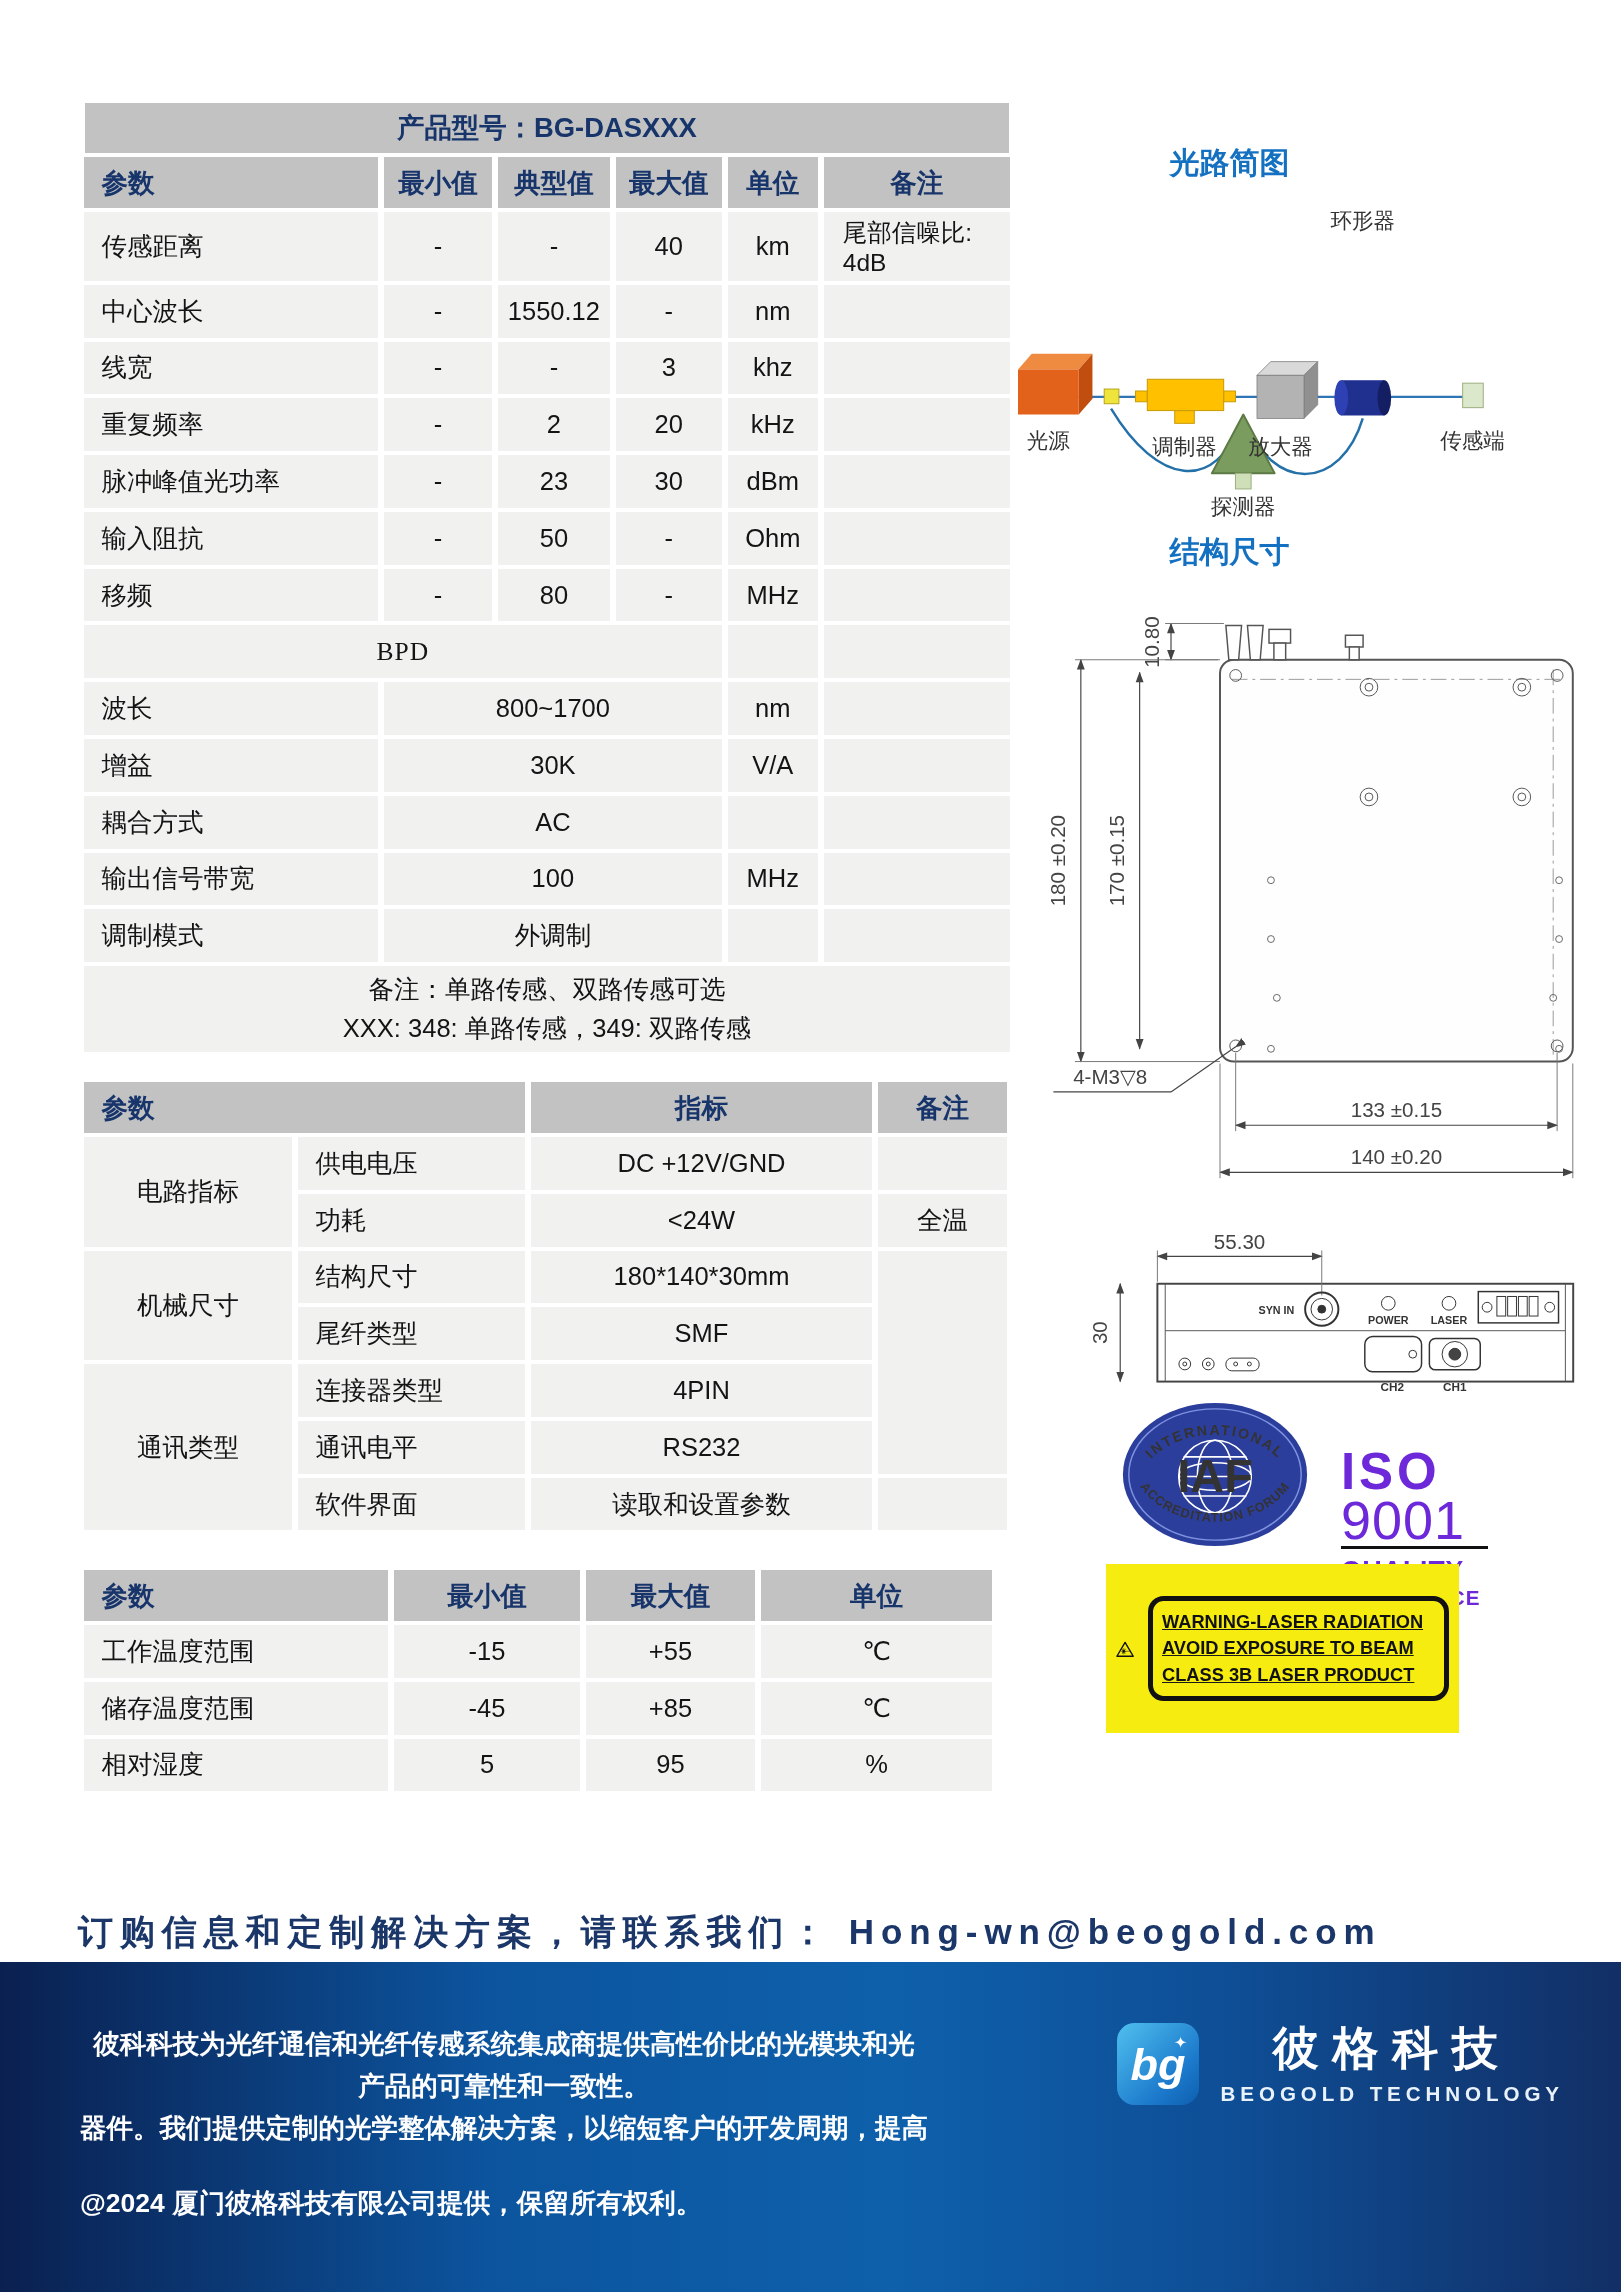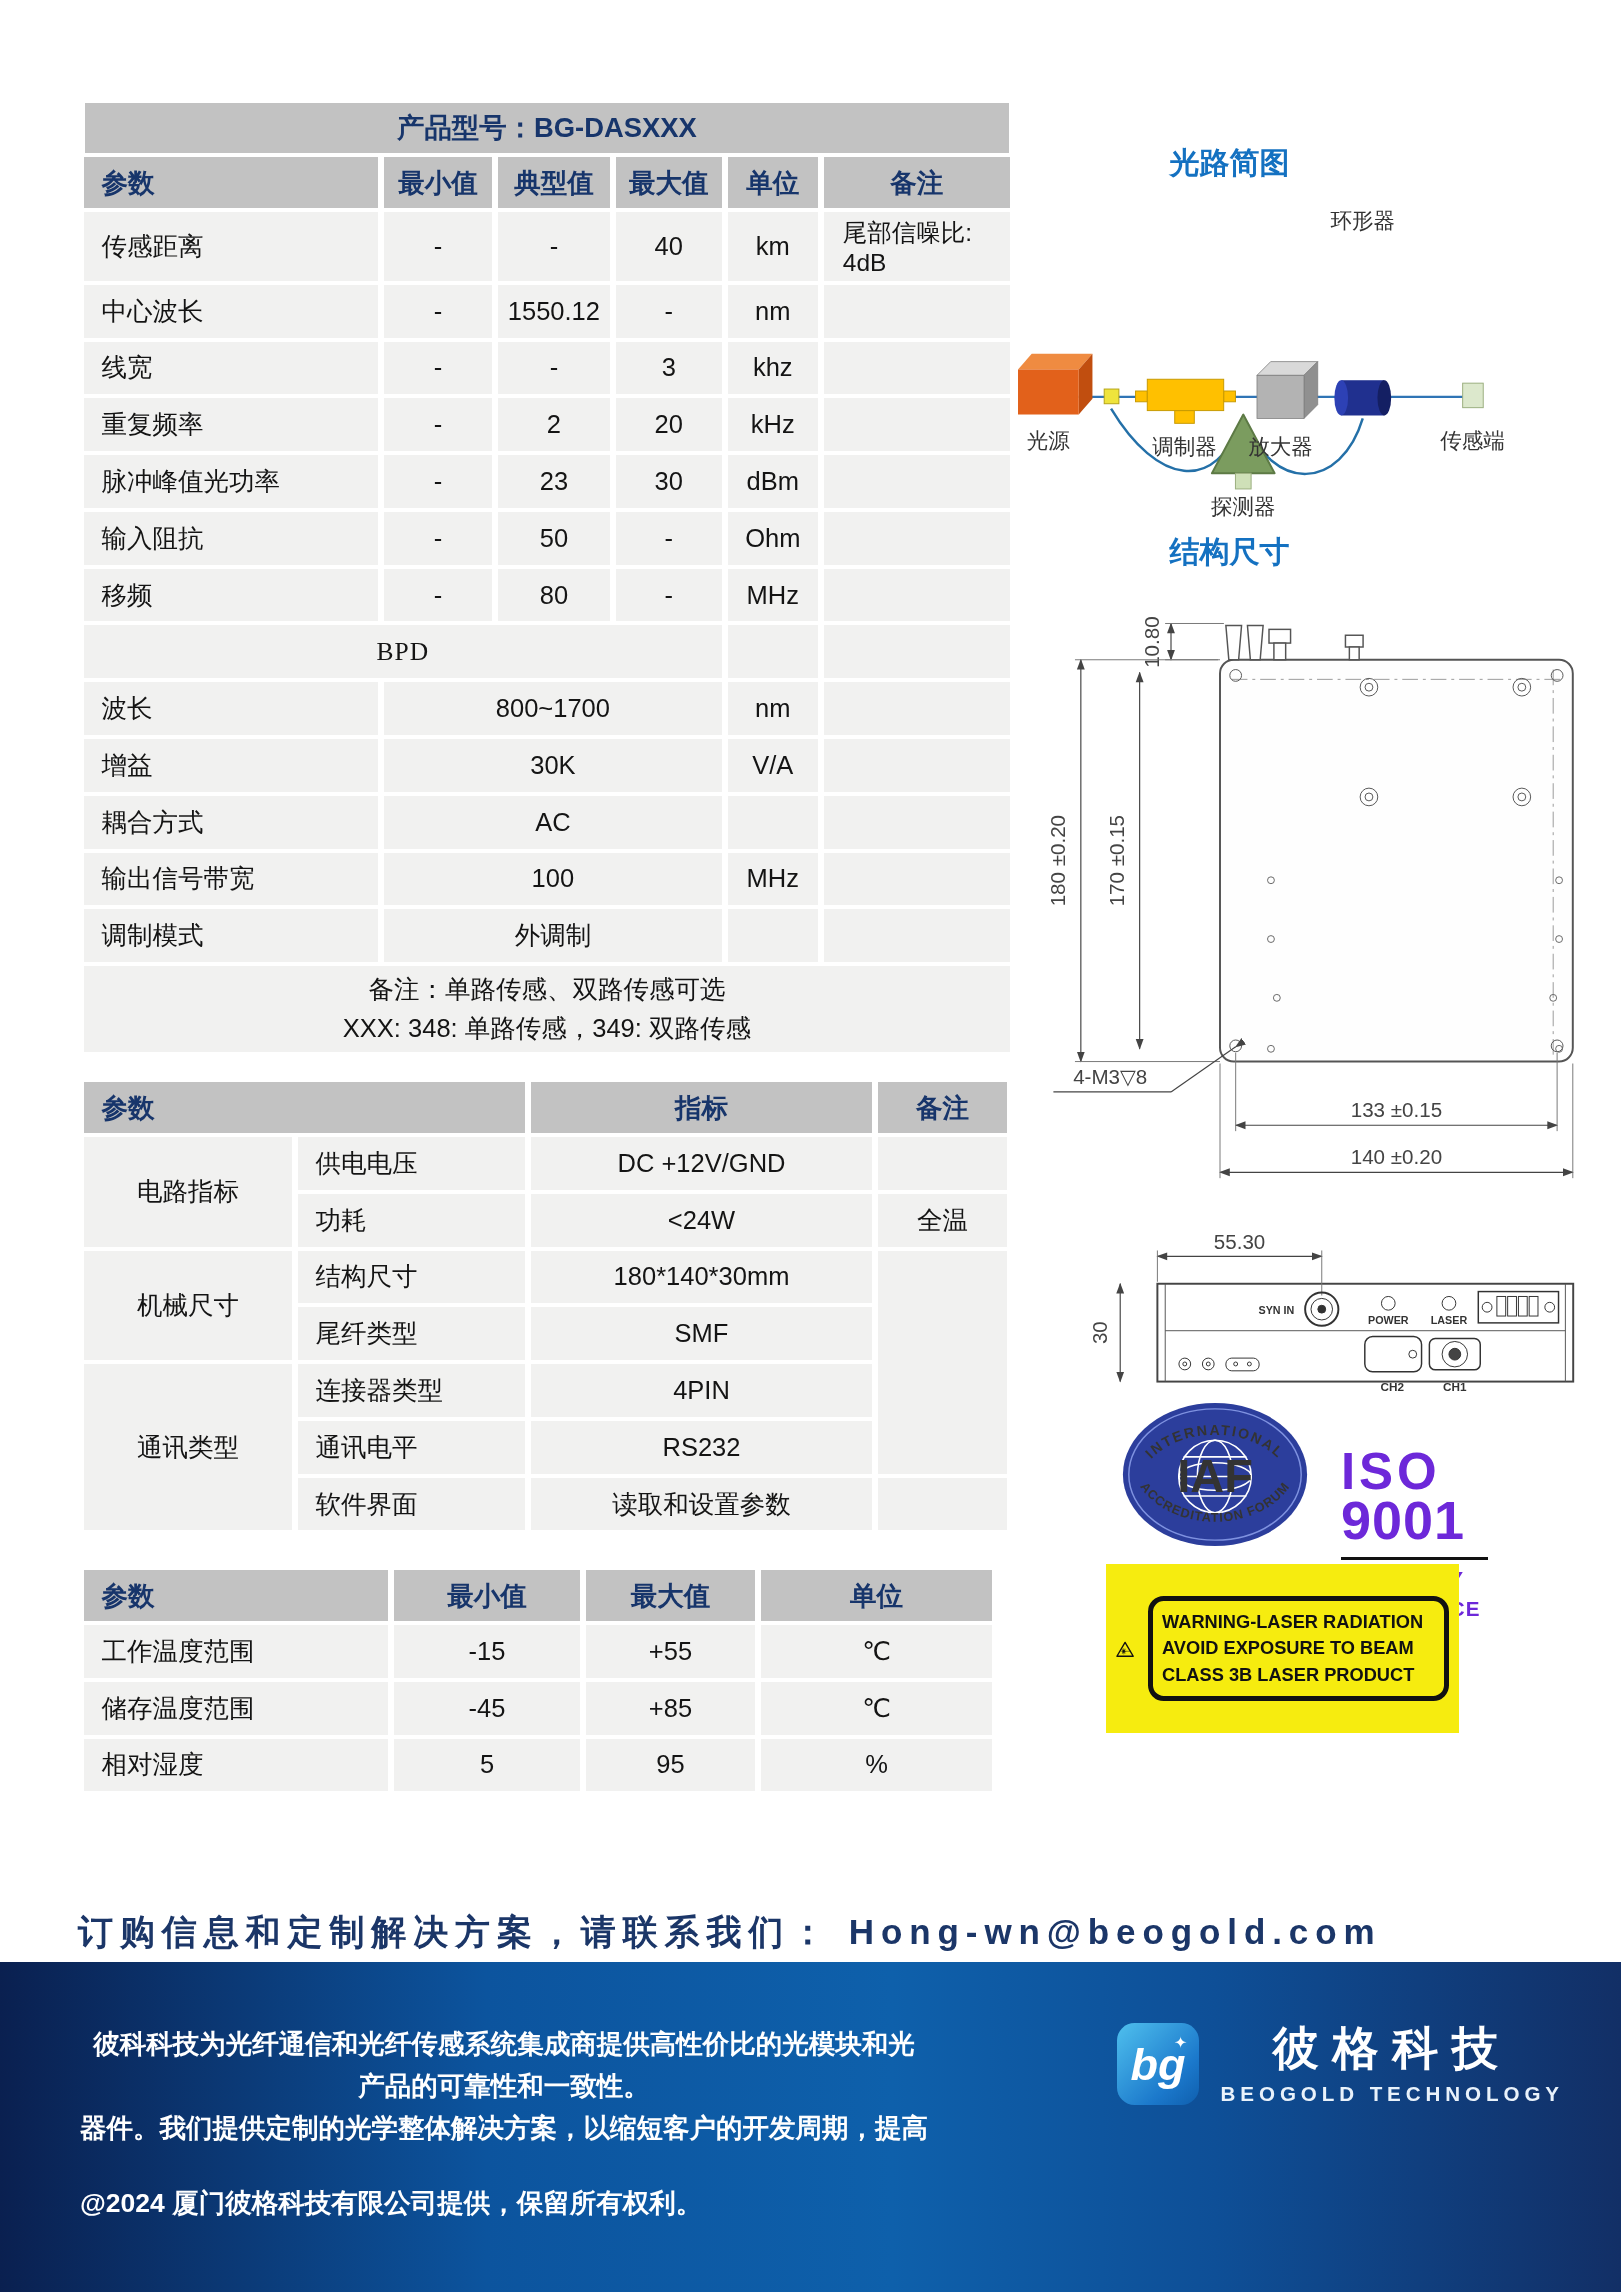--- a/index.html
+++ b/index.html
@@ -16,27 +16,27 @@
   table.spec th.pl, table.spec td.pl{text-align:left;padding-left:17.6px;}
   td.tall{height:84px;}
   td.bpd{font-family:"Liberation Serif","DejaVu Serif",serif;font-size:29px;letter-spacing:1px;}
   td.footnote{text-align:left;padding:11.8px 17.6px;font-size:25.5px;line-height:39px;}
   td.group{font-size:25.5px;}
   
   .sec-title{position:absolute;width:421px;text-align:center;font-size:30px;font-weight:bold;color:#1471c1;}
   
   .iso{position:absolute;left:1341px;top:1448px;width:147px;color:#6d28d9;}
   .iso .l1{font-size:51px;font-weight:bold;letter-spacing:3.9px;line-height:47px;}
-  .iso .l2{font-size:54px;font-weight:bold;letter-spacing:1px;line-height:51px;border-bottom:3.9px solid #111;padding-bottom:11px;}
+  .iso .l2{font-size:54px;font-weight:normal;letter-spacing:1px;line-height:51px;border-bottom:3.9px solid #111;padding-bottom:0;}
   .iso .l3{font-size:26.5px;font-weight:bold;letter-spacing:1px;margin-top:5.9px;}
   .iso .l4{font-size:20.6px;font-weight:bold;letter-spacing:1px;}
   
   .warn{position:absolute;left:1106px;top:1564px;width:353px;height:169px;background:#f6ec0f;
         display:flex;align-items:center;gap:13.7px;padding:0 9.8px;box-sizing:border-box;}
-  .warn-box{border:5.9px solid #111;border-radius:15.7px;padding:7.8px 9.8px;}
+  .warn-box{border:5.9px solid #111;border-radius:15.7px;padding:7.8px 9.8px;text-decoration:underline;}
   .warn-box div{font-size:19px;font-weight:bold;color:#111;line-height:26.5px;white-space:nowrap;transform:scaleX(.96);transform-origin:left;}
   
   .contact{position:absolute;left:78px;top:1909px;width:1470px;font-size:35px;font-weight:bold;
            color:#1b3668;letter-spacing:6.9px;}
   .contact a{color:#1b3668;text-decoration:none;}
   .footer{position:absolute;left:0;top:1962px;width:1621px;height:330px;
           background:linear-gradient(90deg,#0a2050 0%,#0c549e 30%,#0e60ab 55%,#0e4f97 75%,#122f66 100%);text-align:center;}
   .footer-text{position:absolute;left:80px;top:61px;color:#fff;font-weight:bold;font-size:26.5px;line-height:42px;}
   .footer-copy{position:absolute;left:80px;top:223px;color:#fff;font-weight:bold;font-size:26.5px;}
   .logo{position:absolute;left:1117px;top:61px;display:flex;align-items:flex-start;gap:21.6px;}

